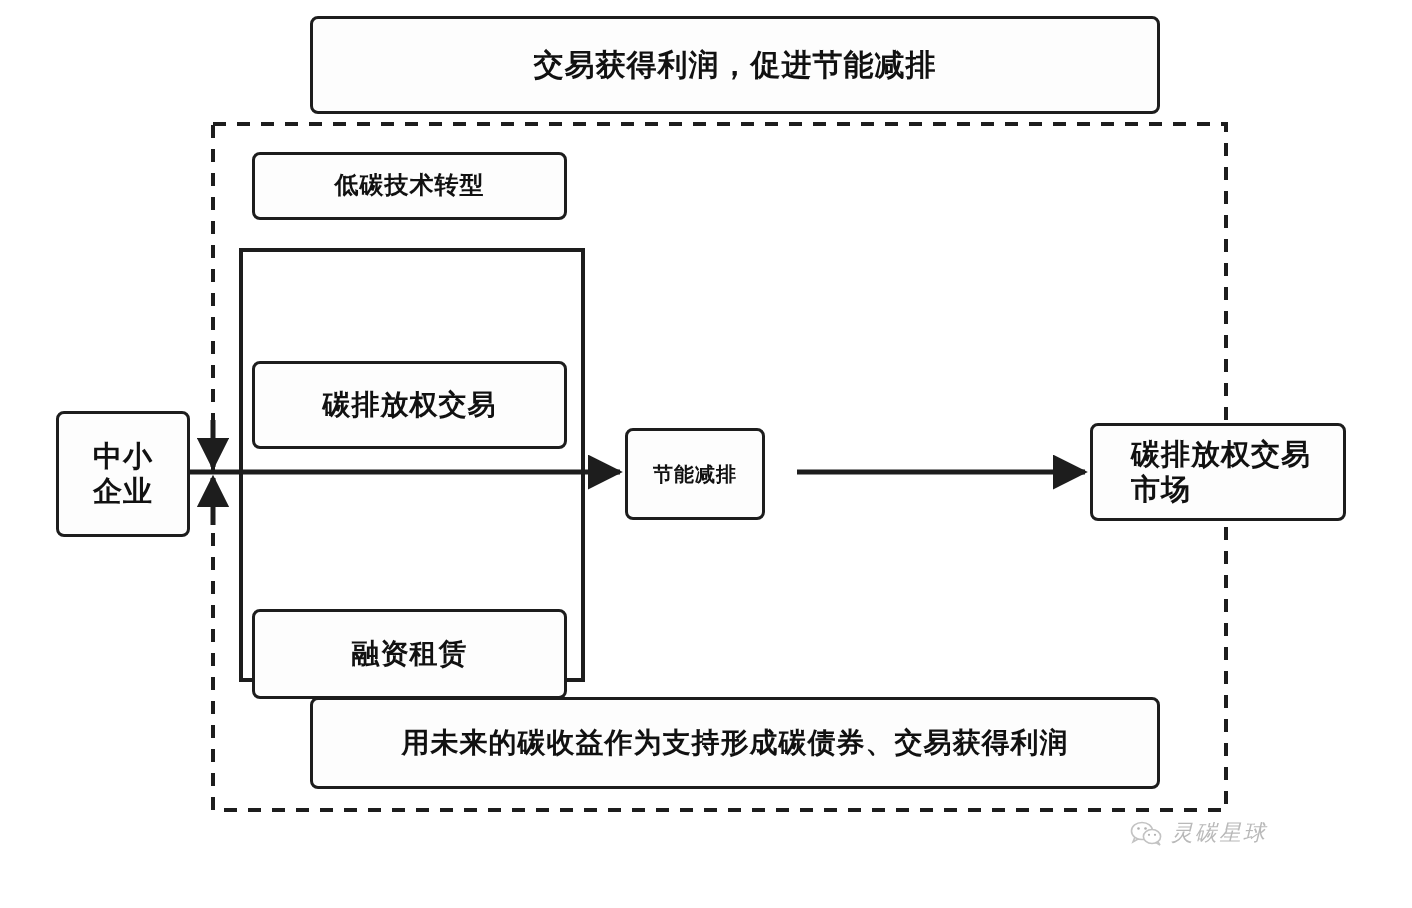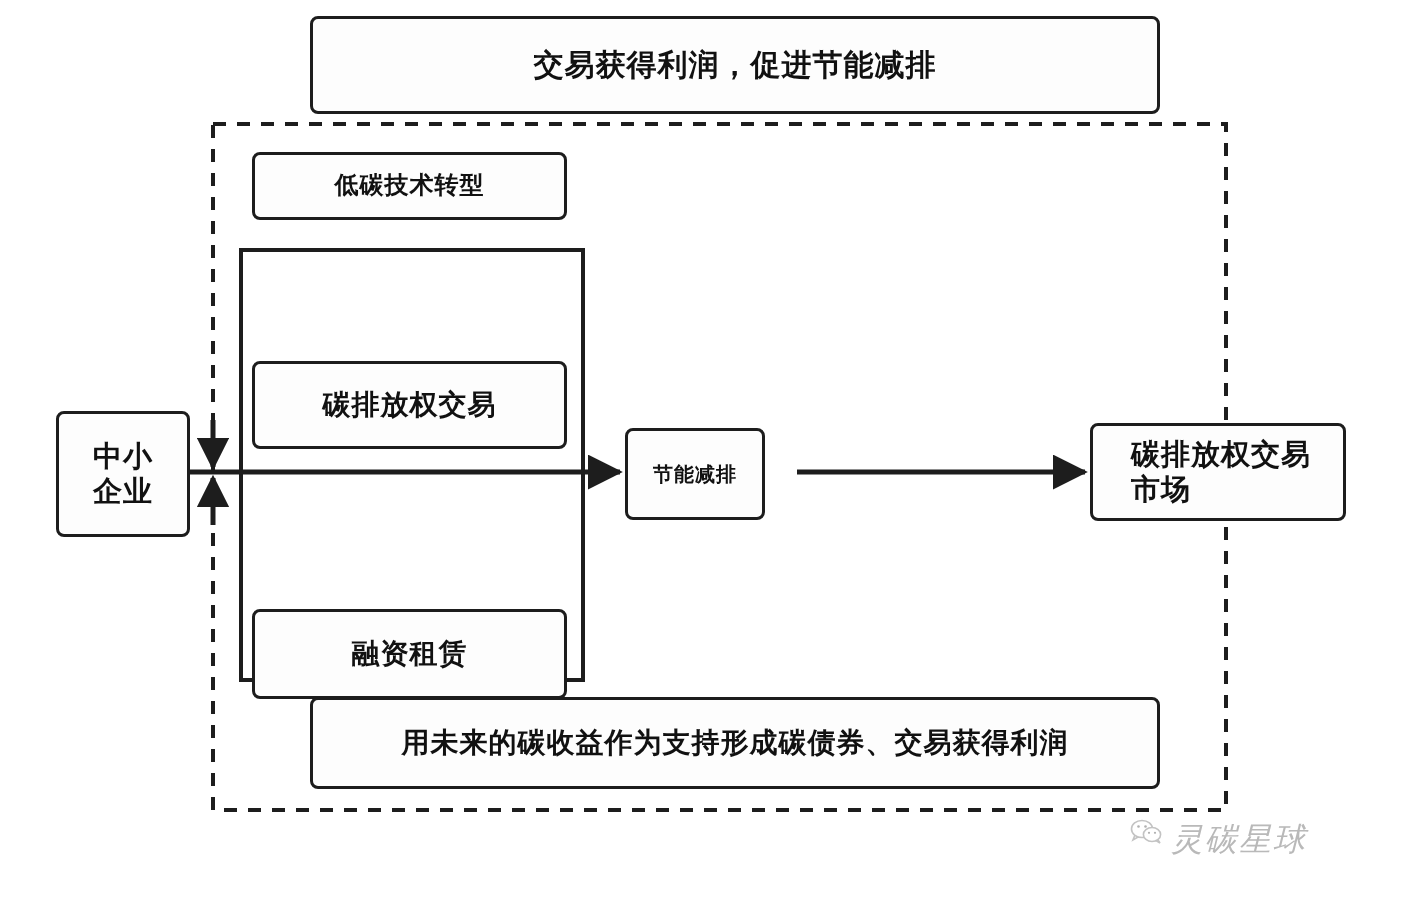--- a/index.html
+++ b/index.html
@@ -66,24 +66,24 @@
     font-family: "Liberation Serif", "DejaVu Serif", serif;
   }
   #caption .fignum { letter-spacing: 3px; margin-right: 26px; }
 
   
   #watermark {
     position: absolute;
     left: 1130px;
     top: 818px;
     display: flex;
-    align-items: flex-start;
+    align-items: flex-end;
     gap: 7px;
     color: #b9b9b9;
-    font-size: 32px;
+    font-size: 22px;
     letter-spacing: 2px;
     font-style: italic;
     font-family: "Liberation Sans", "DejaVu Sans", sans-serif;
   }
   #watermark svg { display: block; }
 </style>
 </head>
 <body>
 
 <div id="stage">

